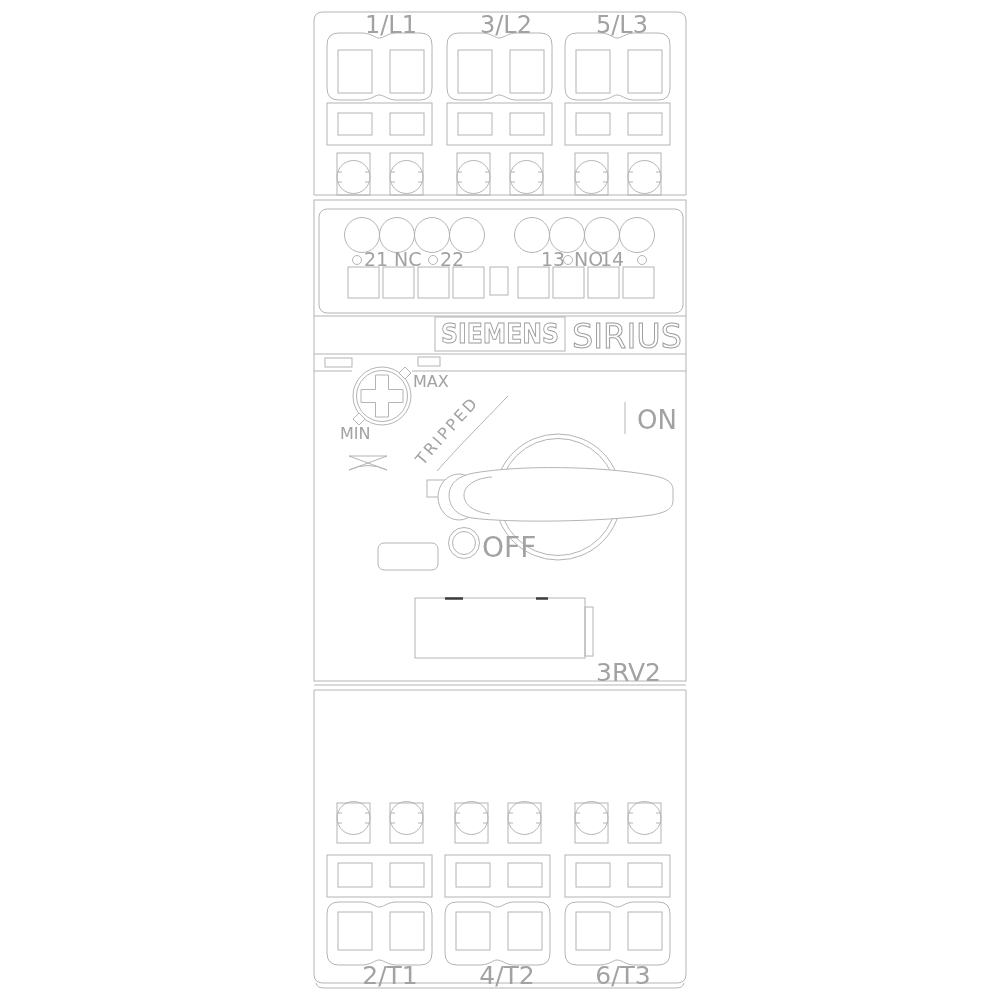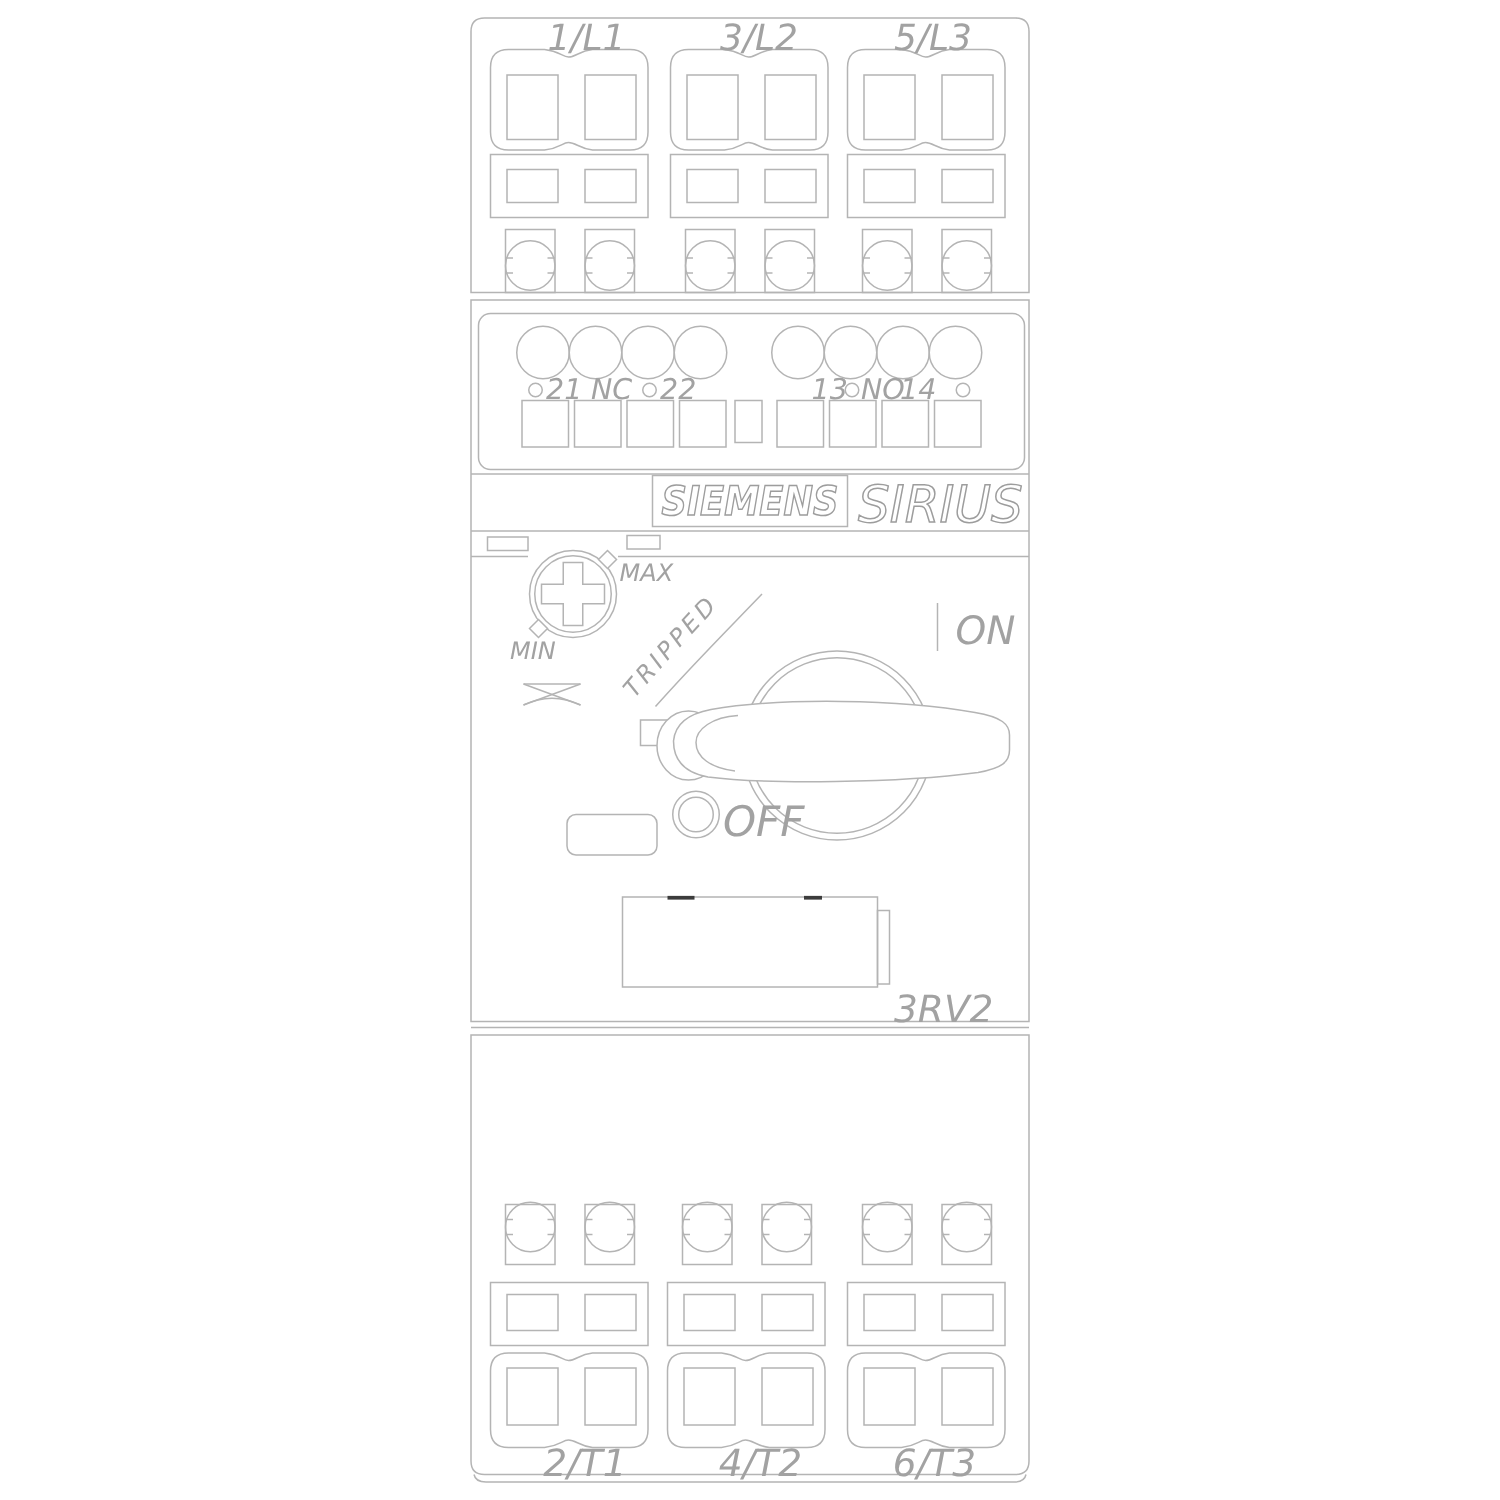--- a/index.html
+++ b/index.html
@@ -1,17 +1,17 @@
 <!DOCTYPE html>
 <html><head>
 <meta charset="utf-8">
 <style>
   html,body{margin:0;padding:0;background:#ffffff;}
   .stage{width:1000px;height:1000px;position:relative;background:#ffffff;
-         font-family:"DejaVu Sans", sans-serif;font-style:italic;}
+         font-family:"DejaVu Sans", sans-serif;}
   svg{display:block;}
   .ln{fill:none;stroke:#b4b4b4;stroke-width:1;}
   .lnw{fill:#ffffff;stroke:#b4b4b4;stroke-width:1;}
   .lbl{fill:#a2a2a2;stroke:none;}
   .hollow{fill:#ffffff;stroke:#9d9d9d;stroke-width:1;}
   .darkmark{stroke:#3c3c3c;stroke-width:2.5;fill:none;}
 </style>
 </head>
 <body>
 

